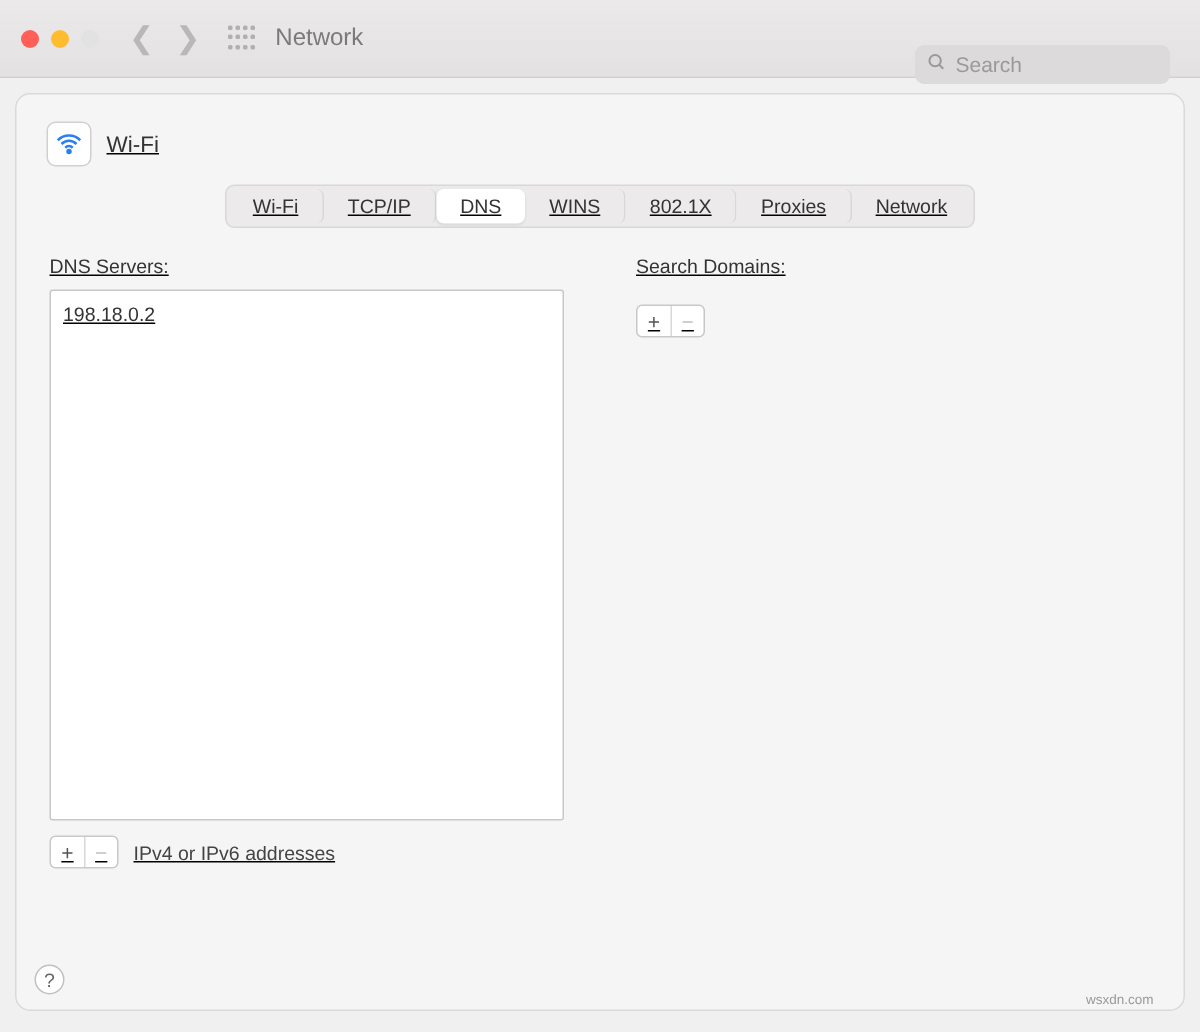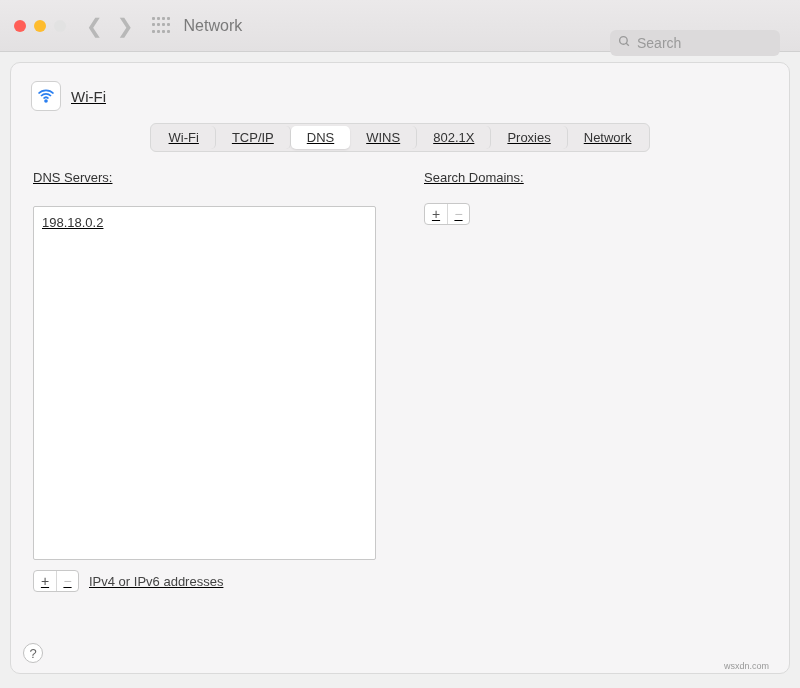--- a/index.html
+++ b/index.html
@@ -44,21 +44,21 @@
     
     .tabs-row { display: flex; justify-content: center; margin-bottom: 18px; }
     .tabs { display: flex; background: #eceaeb; border-radius: 6px; padding: 2px; border: 1px solid #d8d8d8; }
     .tab { padding: 4px 16px; font-size: 13px; color: #333; cursor: pointer; border-radius: 5px; border-right: 1px solid #d8d8d8; }
     .tab:last-child { border-right: none; }
     .tab.active { background: white; box-shadow: 0 1px 2px rgba(0,0,0,0.1); border-right: none; }
     
     .columns { display: flex; gap: 48px; padding: 0 2px; }
     .column { flex: 1; display: flex; flex-direction: column; }
     .col-label { font-size: 13px; color: #333; margin-bottom: 8px; }
-    .list-box { border: 1px solid #c8c8c8; background: white; border-radius: 2px; height: 354px; padding: 6px 8px; font-size: 13px; color: #333; margin-top: 13px; }
+    .list-box { border: 1px solid #c8c8c8; background: white; border-radius: 2px; height: 354px; padding: 6px 8px; font-size: 13px; color: #333; }
     .list-box.outlined { border: 3px solid #7aa9e0; border-radius: 2px; padding: 4px 6px; }
     .list-entry { padding: 2px 0; }
     
     .footer-row { display: flex; align-items: center; gap: 10px; margin-top: 10px; }
     .pm-buttons { display: flex; border: 1px solid #c8c8c8; border-radius: 4px; overflow: hidden; background: white; }
     .pm-btn { width: 22px; height: 20px; display: flex; align-items: center; justify-content: center; font-size: 14px; color: #555; cursor: pointer; }
     .pm-btn + .pm-btn { border-left: 1px solid #d8d8d8; }
     .pm-btn.disabled { color: #c0c0c0; }
     .hint-text { font-size: 13px; color: #444; }
     

